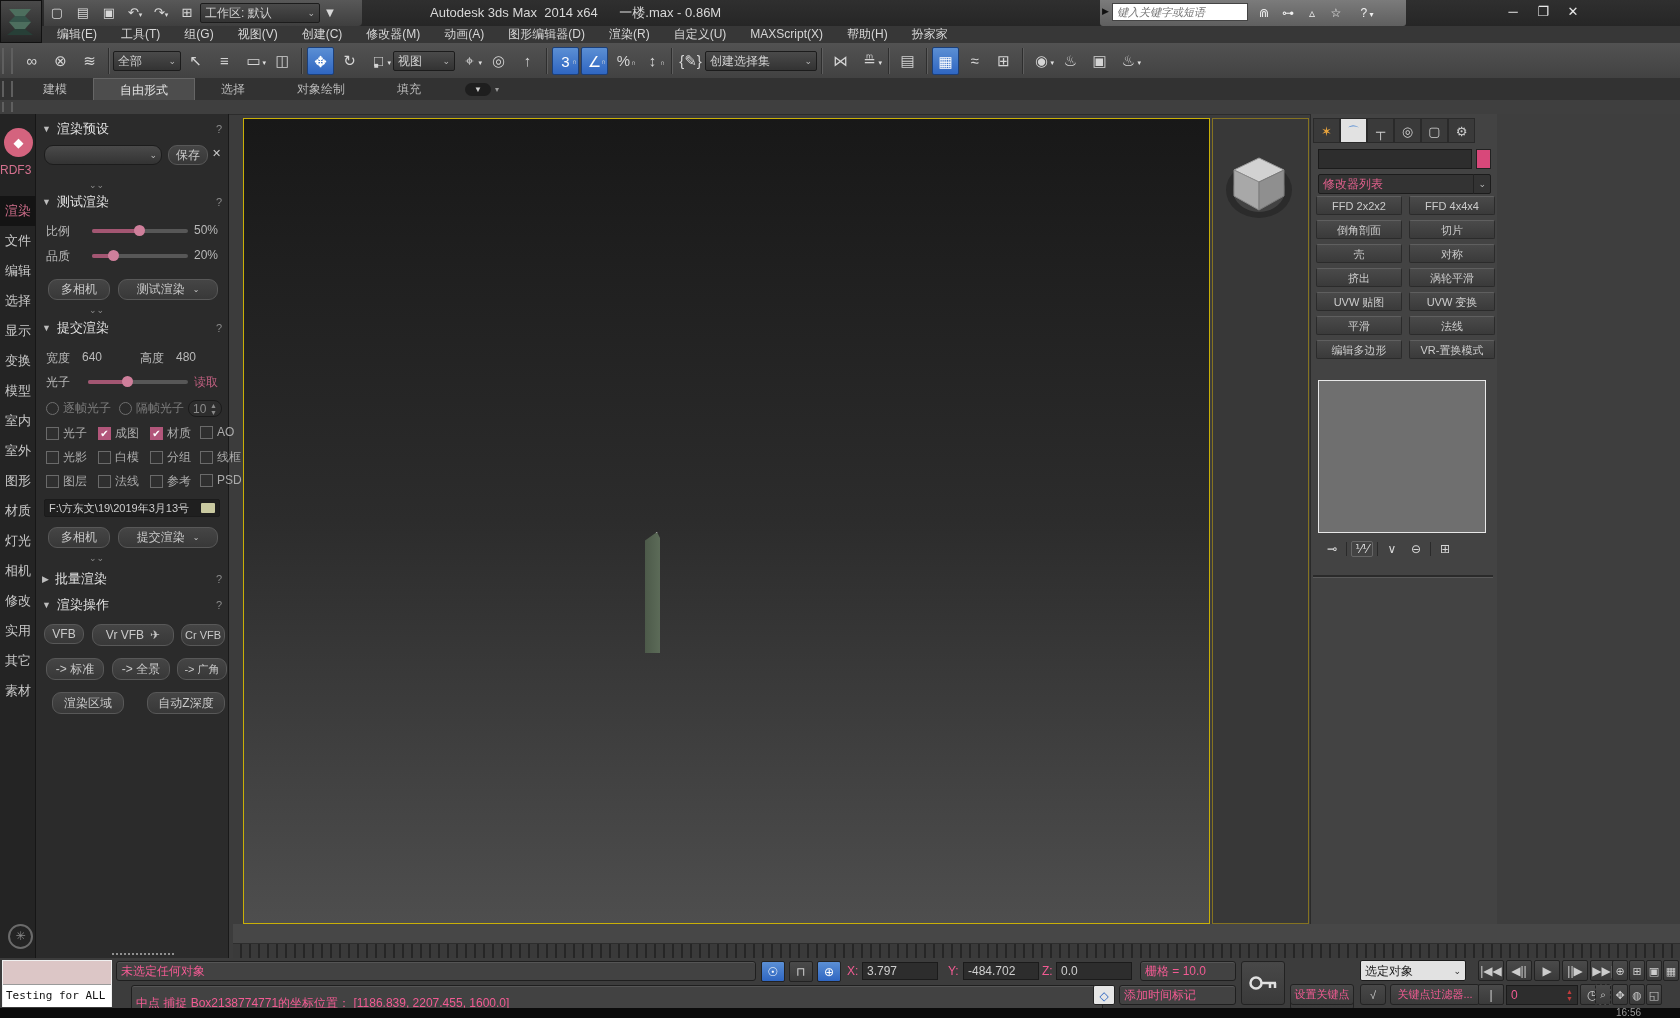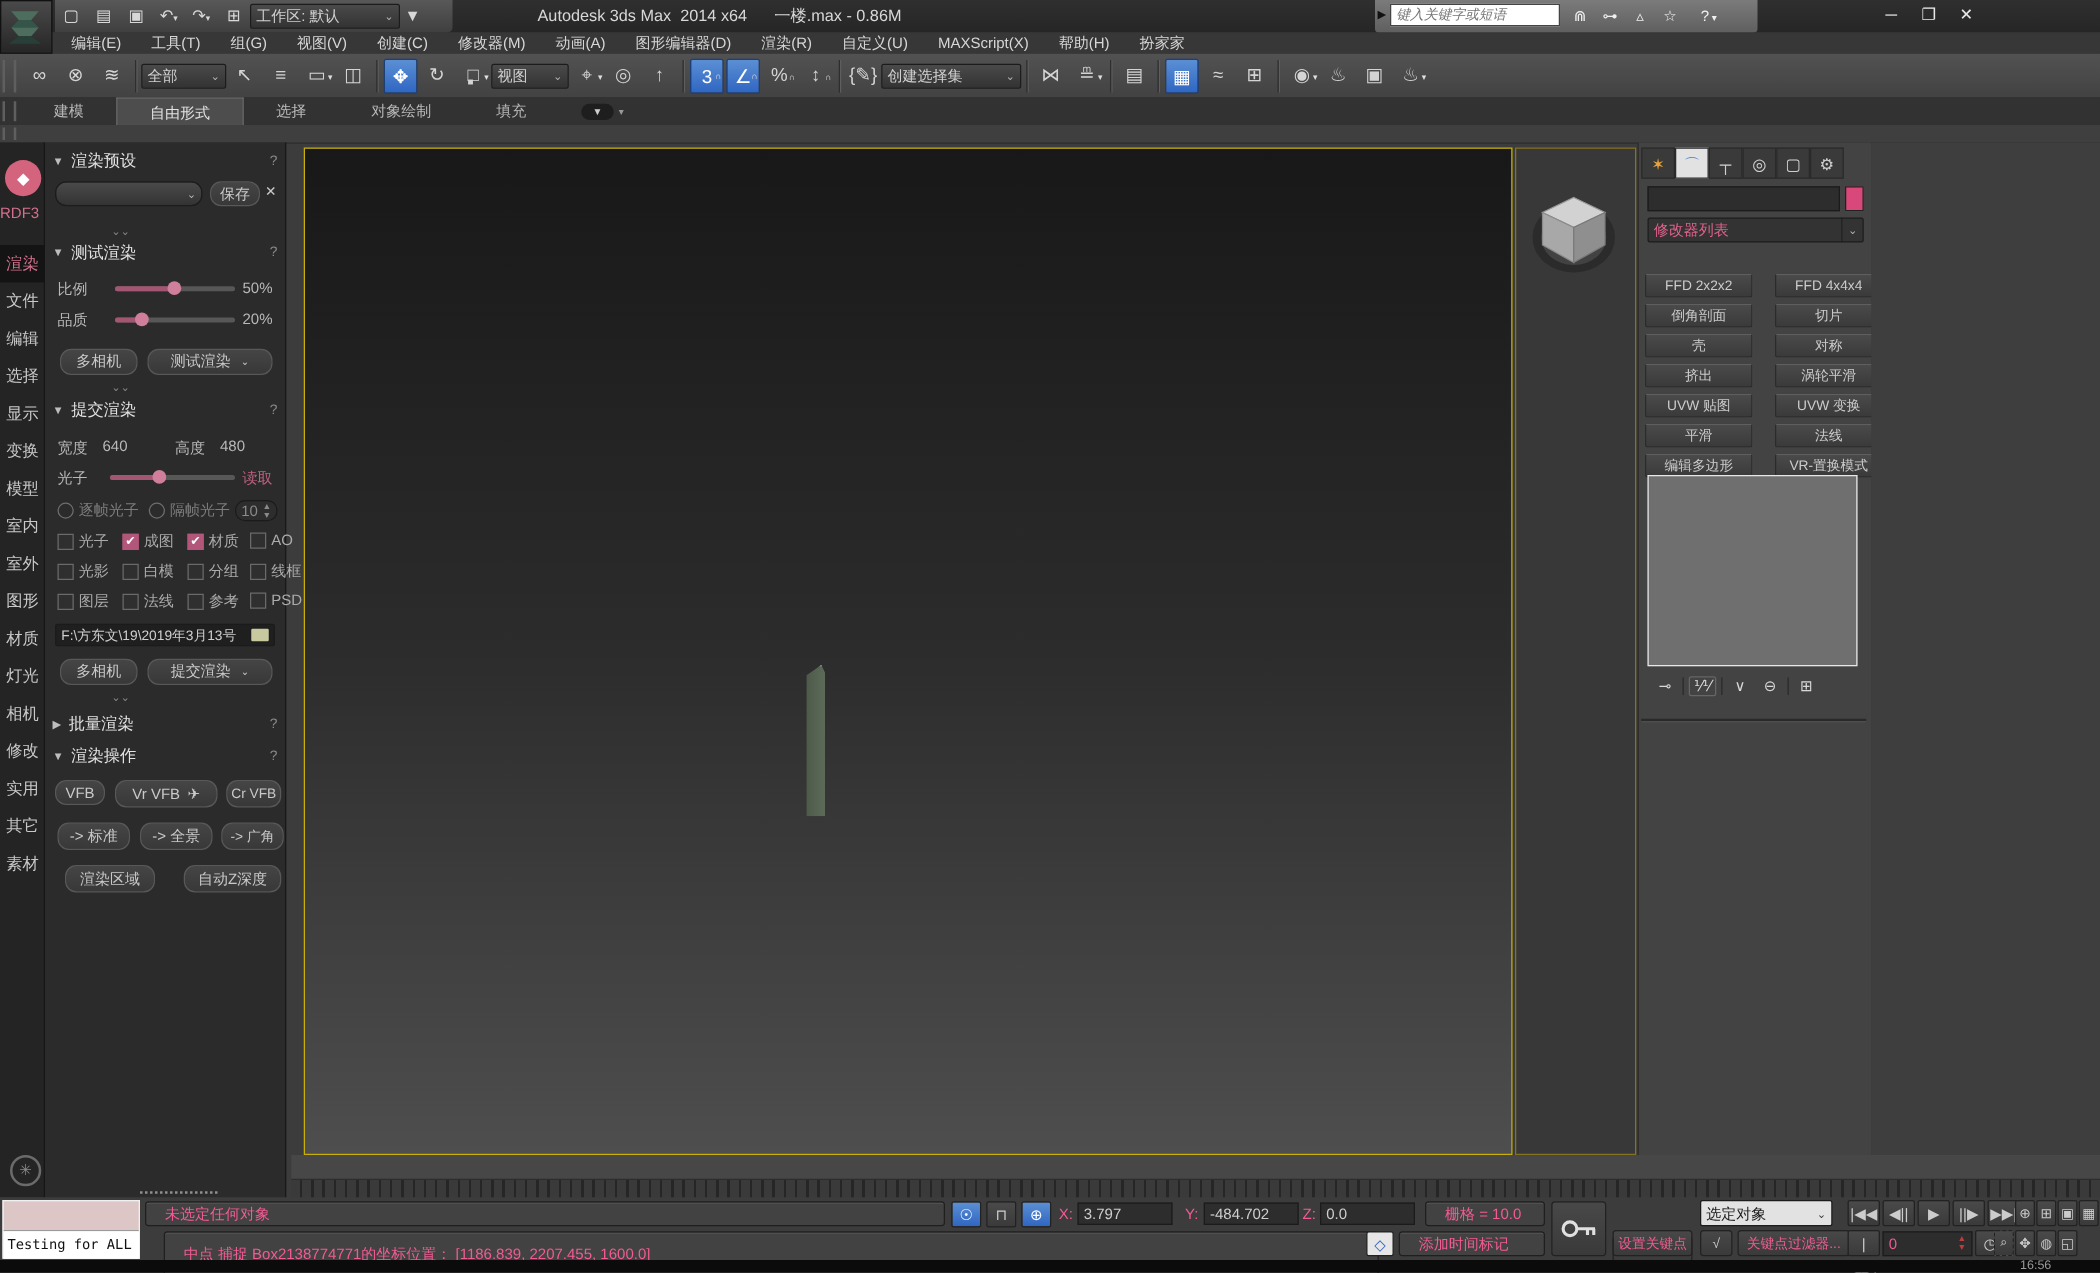--- a/index.html
+++ b/index.html
@@ -74,21 +74,21 @@
   #stackbox{left:1318px;top:380px;width:168px;height:153px;background:#6f6f6f;border:1px solid #e8e8e8;box-sizing:border-box;}
   .stack-ic{color:#d8d8d8;font-size:12px;width:20px;text-align:center;}
   #rightdock{left:1497px;top:114px;width:183px;height:844px;background:#3e3e3e;}
   
   #tslider{left:233px;top:924px;width:1447px;height:20px;background:#474747;border-bottom:1px solid #2d2d2d;box-sizing:border-box;}
   #ruler{left:233px;top:944px;width:1447px;height:14px;background:#3a3a3a;
      background-image:repeating-linear-gradient(90deg,transparent 0 7px,#262626 7px 9px);}
   #trackdots{left:112px;top:953px;width:62px;height:0;border-top:2px dotted #8f8f8f;}
   #statusbar{left:0;top:958px;width:1680px;height:50px;background:#3c3c3c;}
   .sfield{position:absolute;background:#424242;border:1px solid #1f1f1f;border-radius:3px;box-shadow:inset 0 1px 0 #555;
-     color:#f25b93;font-size:12px;display:flex;align-items:center;padding:0 15px;box-sizing:border-box;overflow:hidden;white-space:nowrap;}
+     color:#f25b93;font-size:12px;display:flex;align-items:center;padding:0 4px;box-sizing:border-box;overflow:hidden;white-space:nowrap;}
   .nfield{position:absolute;background:#2d2d2d;border:1px solid #1b1b1b;color:#cfcfcf;font-size:12px;
      display:flex;align-items:center;padding:0 4px;box-sizing:border-box;}
   .pink{color:#f25b93;}
   .sic{position:absolute;width:24px;height:21px;border:1px solid #222;border-radius:2px;background:linear-gradient(#4a4a4a,#3a3a3a);
      text-align:center;line-height:20px;color:#ccc;font-size:12px;box-sizing:border-box;}
   .sic.blue{background:linear-gradient(#5b8fd4,#2f66c2);color:#fff;}
   .pbtn2{position:absolute;background:linear-gradient(#484848,#3a3a3a);border:1px solid #222;border-radius:3px;
      font-size:11px;display:flex;align-items:center;justify-content:center;box-sizing:border-box;color:#ccc;}
   #listener{left:2px;top:960px;width:110px;height:47px;border:1px solid #f0f0f0;box-sizing:border-box;background:#fff;}
   #listener .top{height:23px;background:#dcc6c6;border-bottom:1px solid #9a9a9a;}
@@ -416,21 +416,21 @@
   <span class="cmdtab">◎</span>
   <span class="cmdtab">▢</span>
   <span class="cmdtab">⚙</span>
 </div>
 <div class="nfield" style="left:1318px;top:149px;width:154px;height:20px"></div>
 <div class="abs" style="left:1476px;top:149px;width:15px;height:20px;background:#d8487a;border:1px solid #222;box-sizing:border-box"></div>
 <div class="dd abs" style="left:1318px;top:174px;width:173px;background:#333;">
   <span style="color:#e0608c;font-size:12px">修改器列表</span>
   <span class="car" style="border-left:1px solid #222;padding-left:4px">⌄</span>
 </div>
-<div class="abs" style="left:1316px;top:219px;width:176px;display:grid;grid-template-columns:86px 86px;gap:5px 18px">
+<div class="abs" style="left:1316px;top:196px;width:176px;display:grid;grid-template-columns:86px 86px;gap:5px 7px">
   <div class="mod-btn">FFD 2x2x2</div>
   <div class="mod-btn">FFD 4x4x4</div>
   <div class="mod-btn">倒角剖面</div>
   <div class="mod-btn">切片</div>
   <div class="mod-btn">壳</div>
   <div class="mod-btn">对称</div>
   <div class="mod-btn">挤出</div>
   <div class="mod-btn">涡轮平滑</div>
   <div class="mod-btn">UVW 贴图</div>
   <div class="mod-btn">UVW 变换</div>

